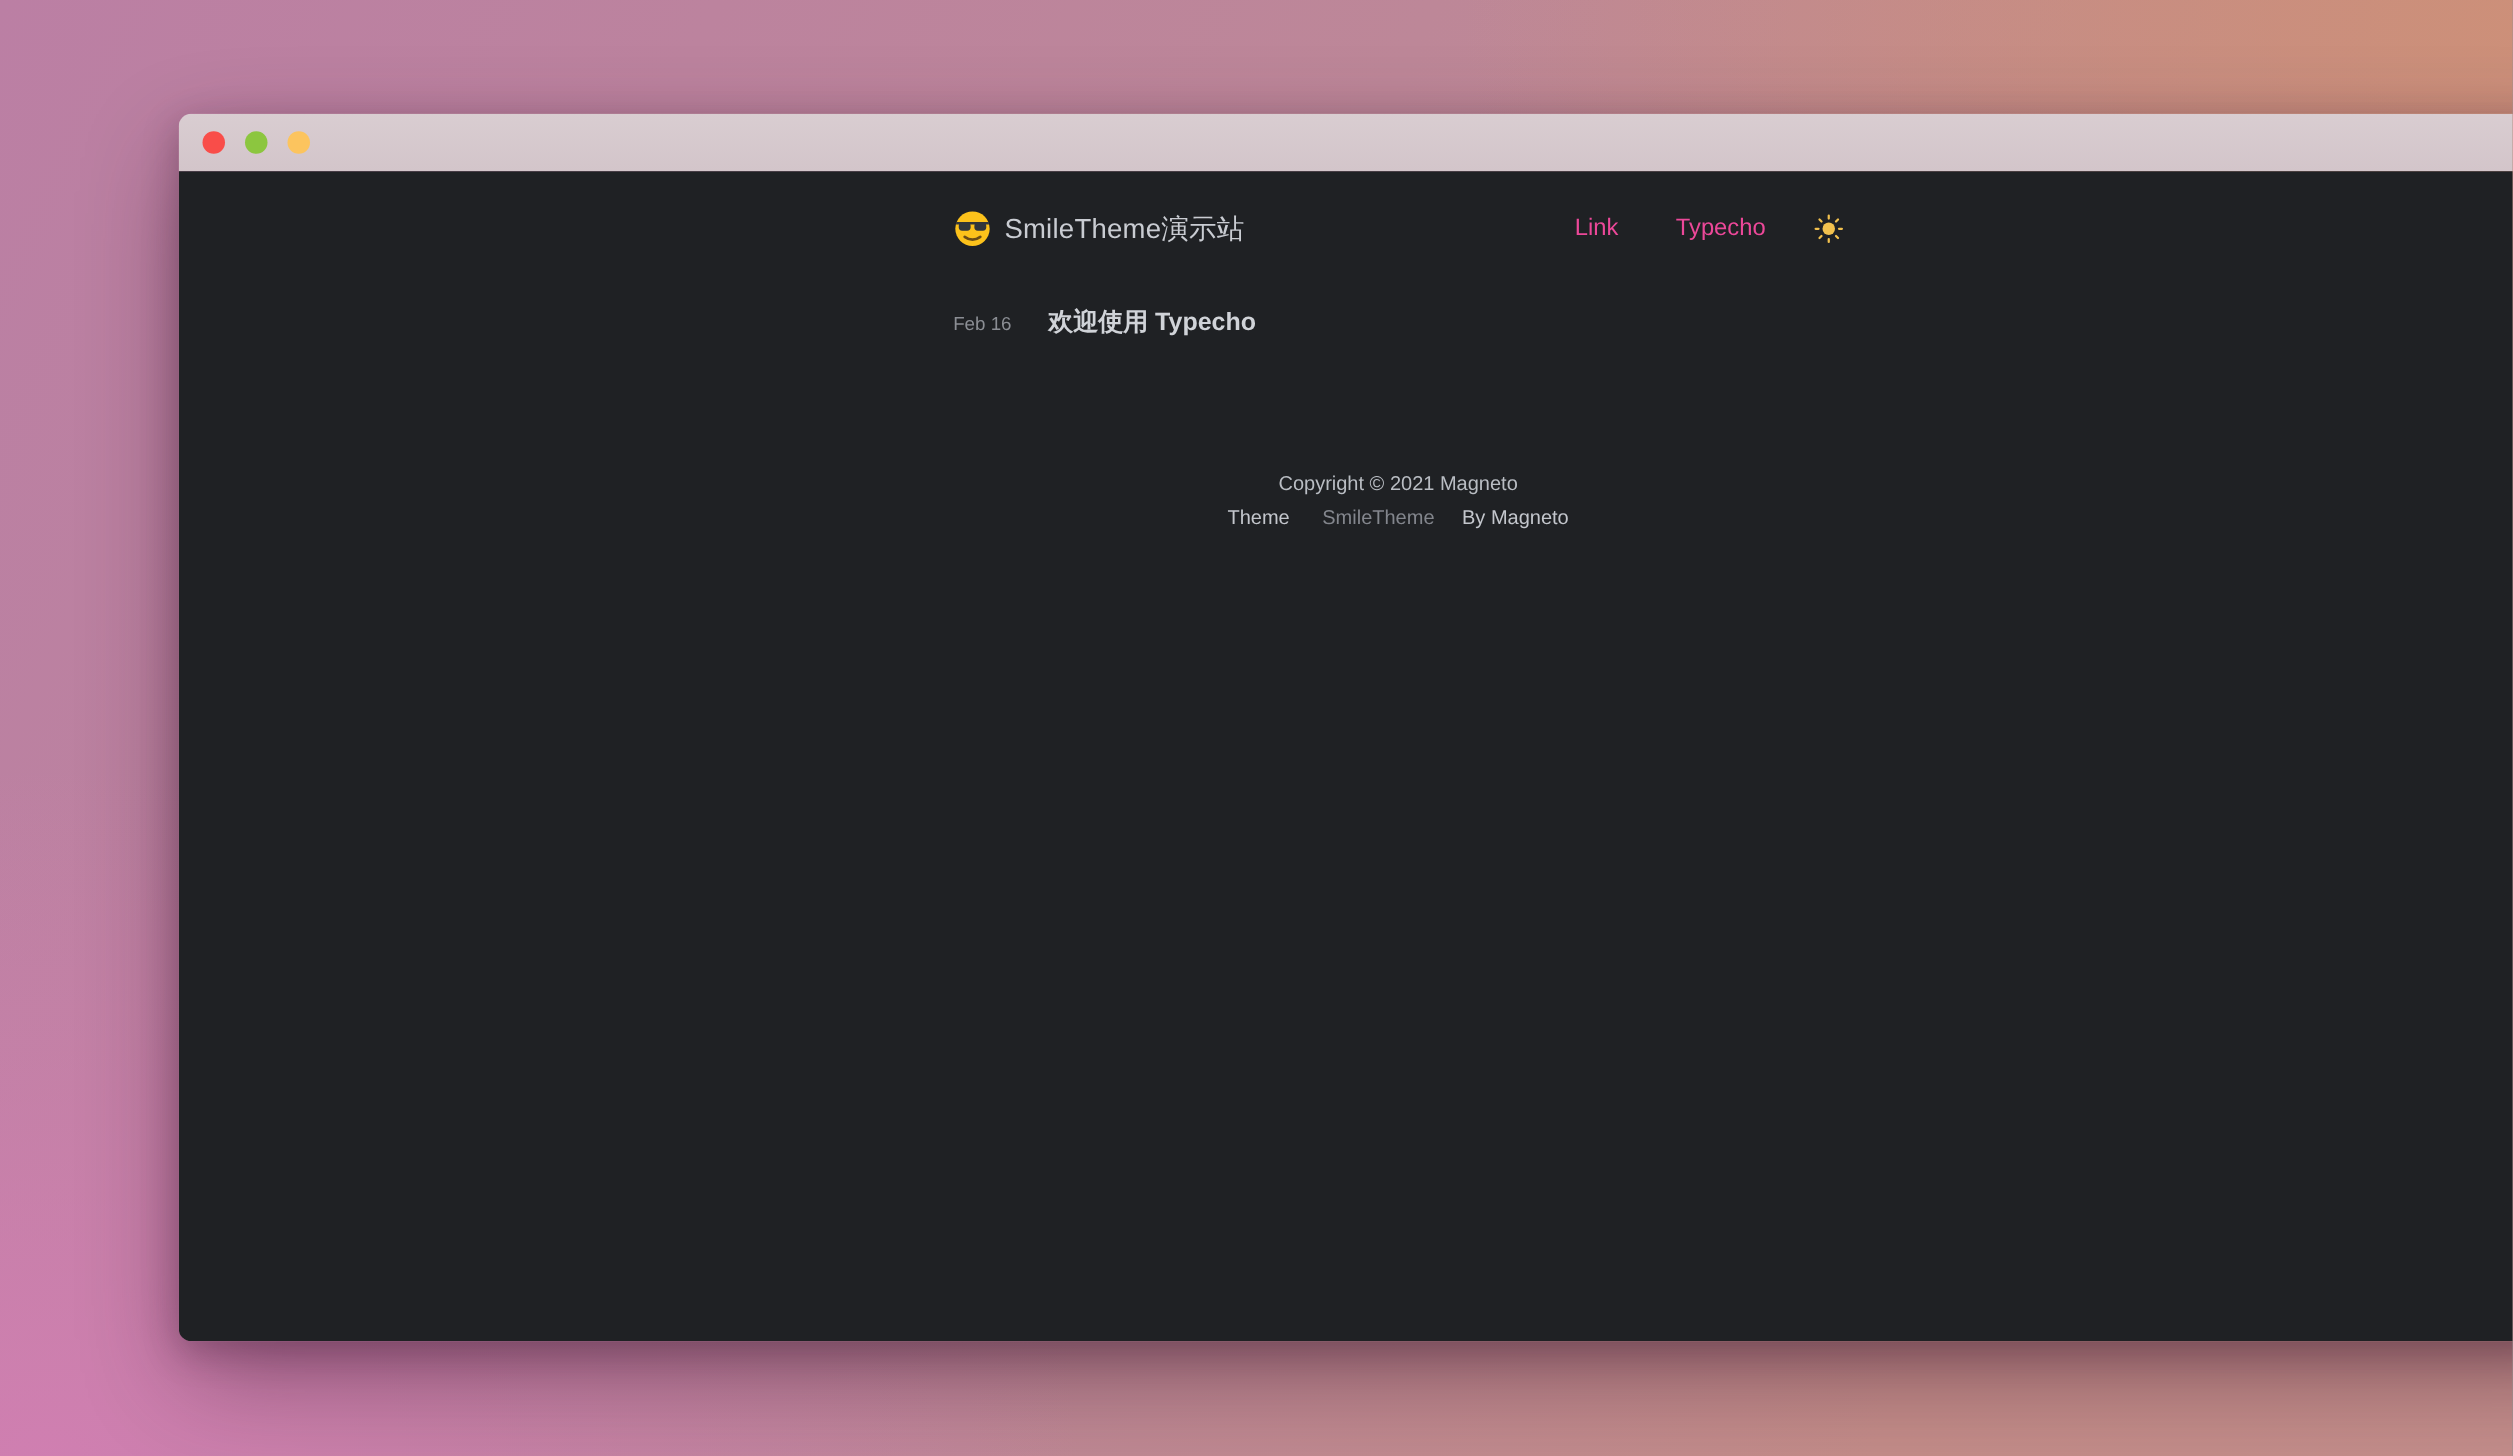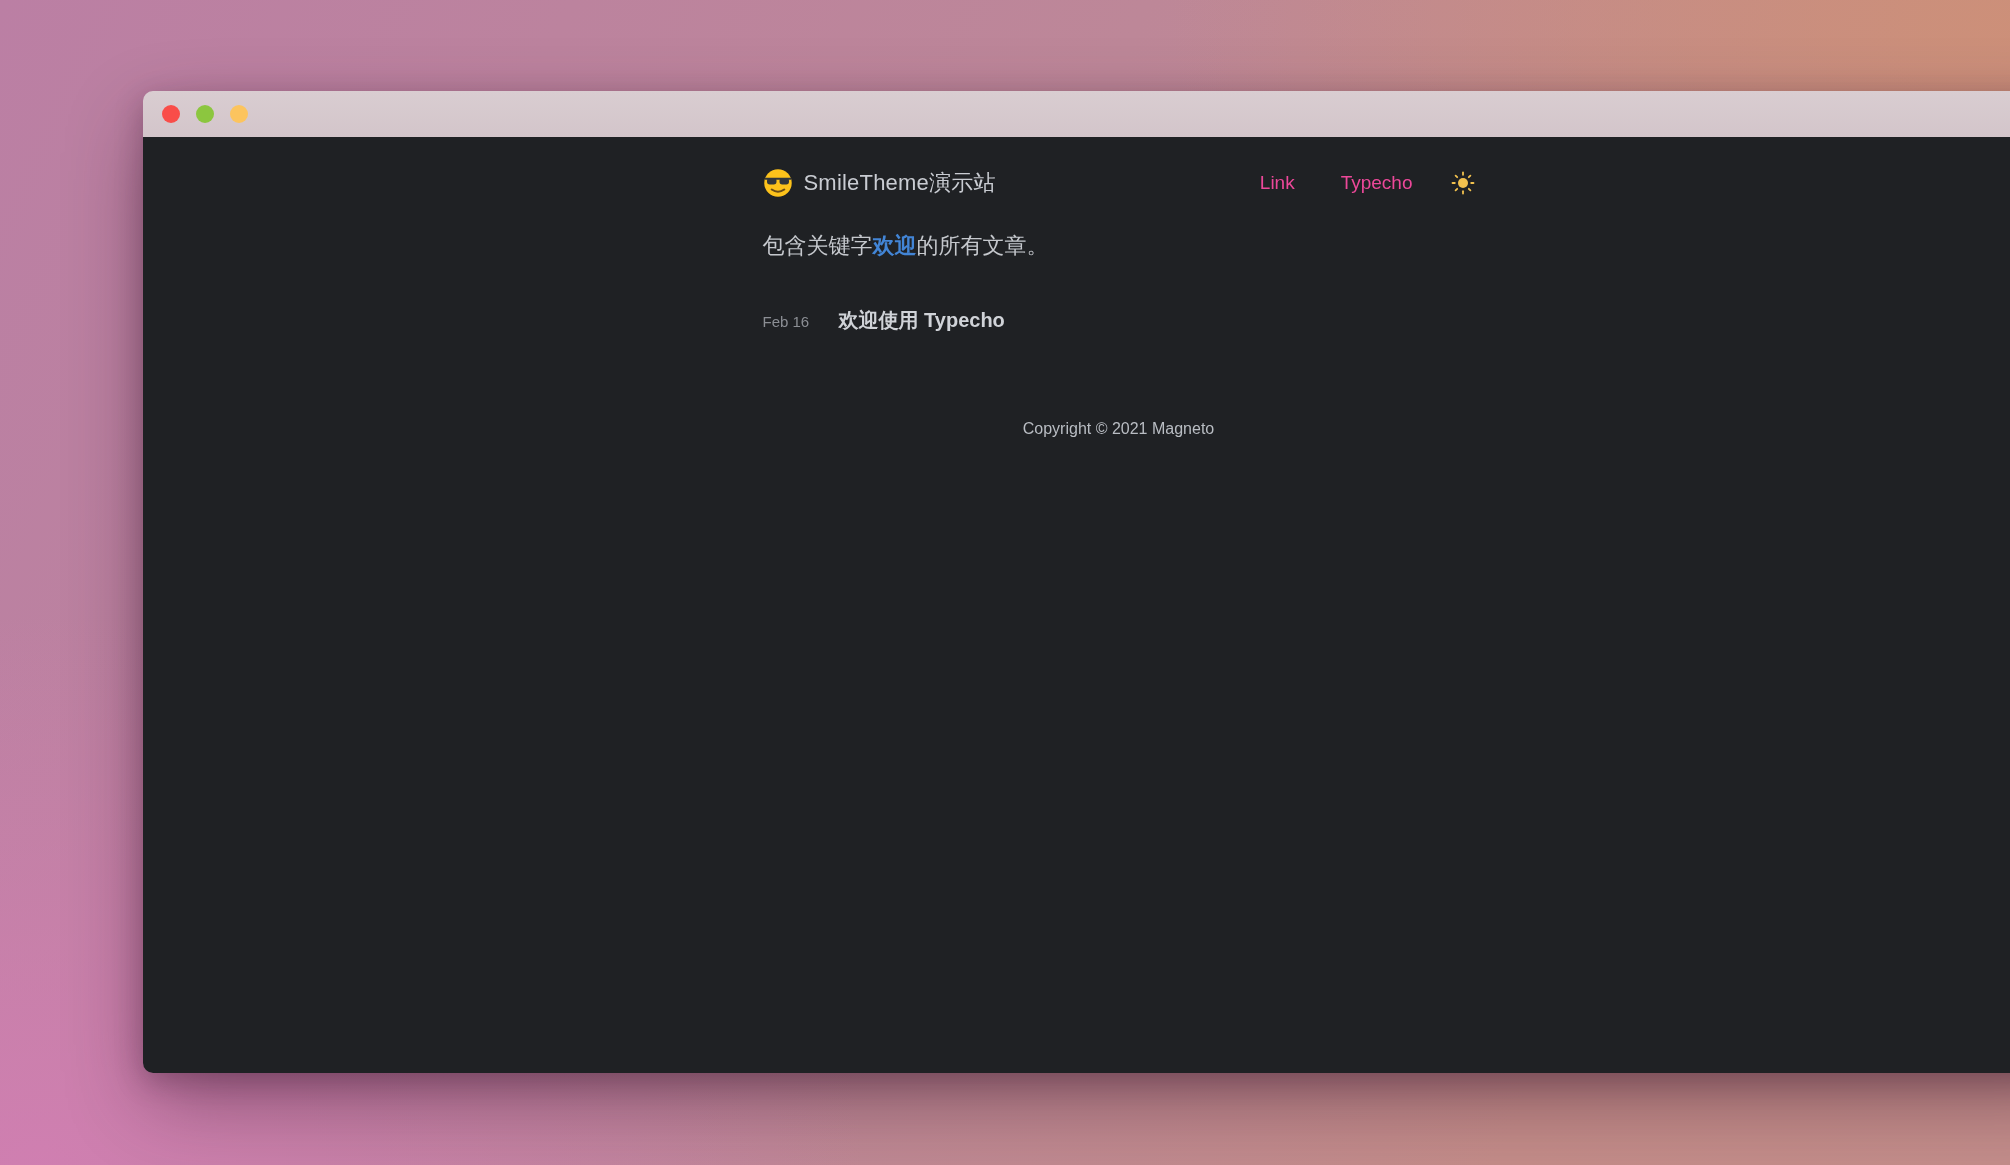--- a/index.html
+++ b/index.html
@@ -130,21 +130,21 @@
     flex: 0 0 76px;
   }
   .article-title {
     font-size: 20px;
     font-weight: 700;
     color: #d0d3d8;
   }
 
   
   .site-footer {
-    margin-top: 82px;
+    margin-top: 104px;
     text-align: center;
     font-size: 16px;
     line-height: 26px;
   }
   .copyright { color: #b9bdc3; }
   .footer-line2 { margin-top: 1px; color: #c3c6cc; }
   .footer-theme-label { margin-right: 26px; }
   .footer-theme-name {
     color: #83868d;
     text-decoration: none;
@@ -201,27 +201,29 @@
                   <line x1="17.8" y1="6.2" x2="19.4" y2="4.6"></line>
                 </g>
               </svg>
             </span>
           </button>
         </nav>
       </header>
 
       <main>
 
-        <p class="search-subtitle"><span>包含关键字</span><span class="keyword">欢迎</span><span>的所有文章。</span></p>
 
         <div class="article-row">
           <span class="article-date">Feb 16</span>
           <a class="article-title">欢迎使用 Typecho</a>
         </div>
       </main>
 
       <footer class="site-footer">
         <div class="copyright">Copyright © 2021 Magneto</div>
+        <div class="footer-line2">
+          <span class="footer-theme-label">Theme</span><a class="footer-theme-name">SmileTheme</a><span class="footer-by">By Magneto</span>
+        </div>
       </footer>
 
     </div>
   </div>
 </div>
 
 </body></html>

